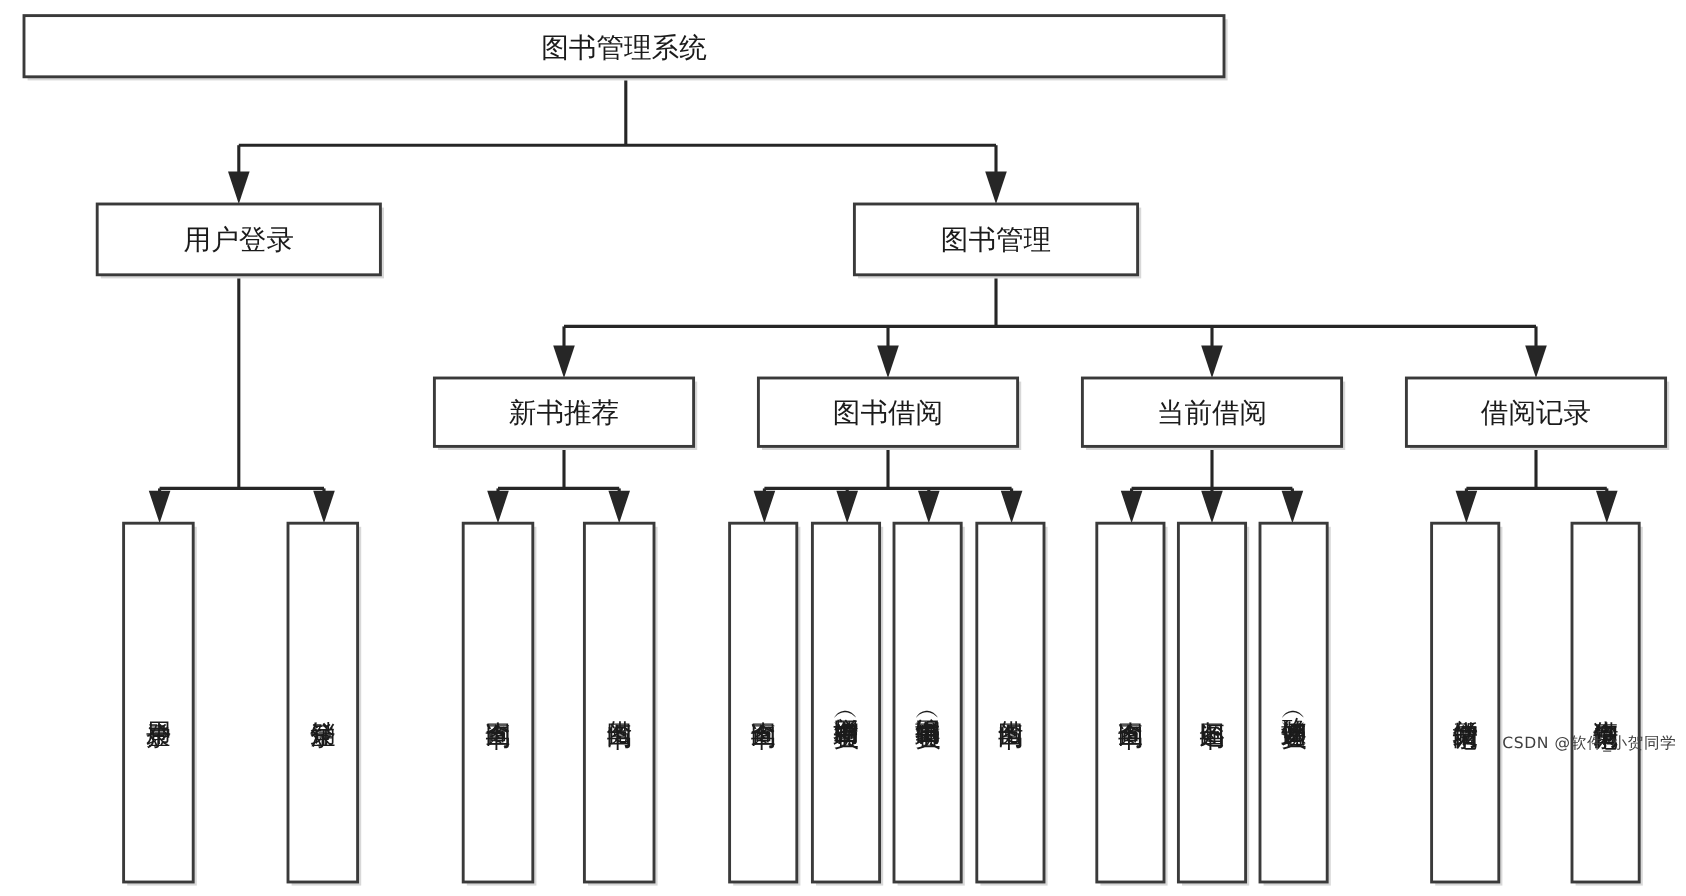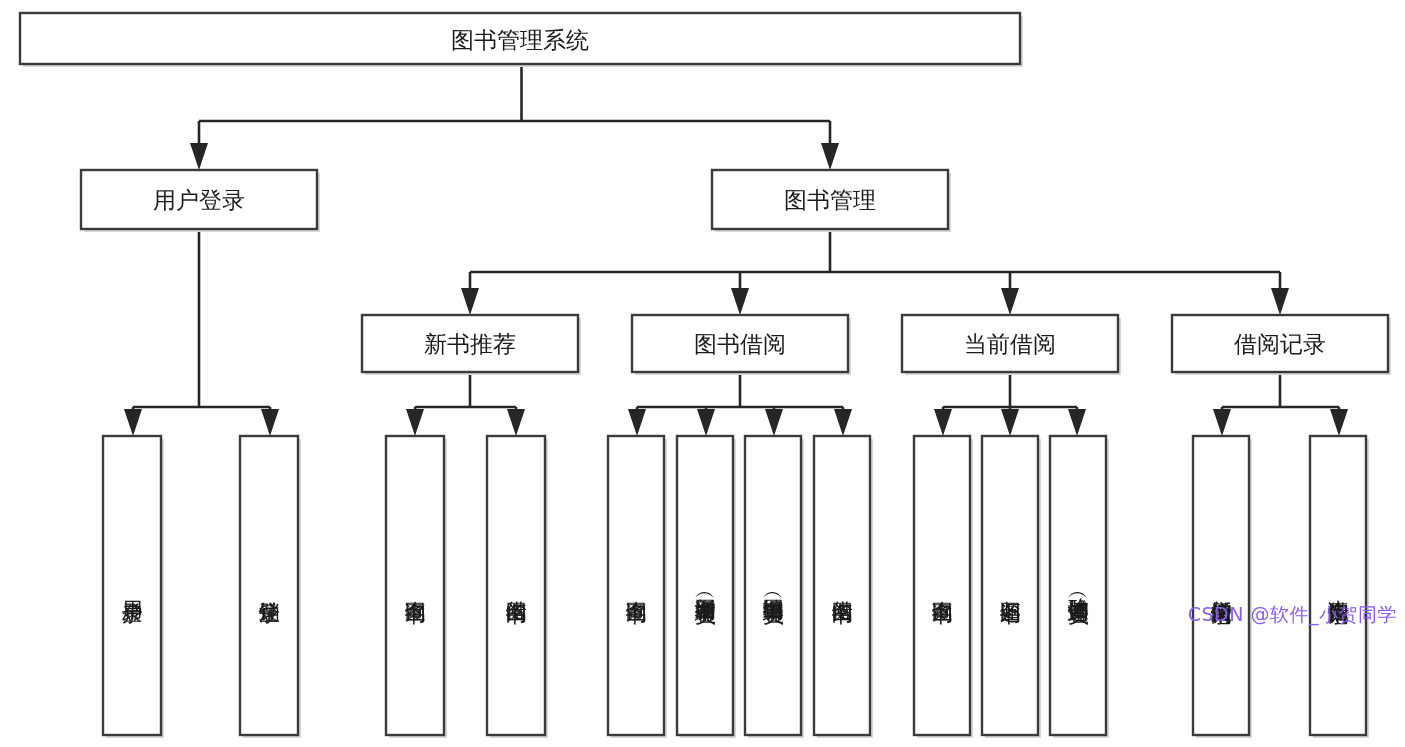--- a/index.html
+++ b/index.html
@@ -65,22 +65,22 @@
     text-orientation: upright;
     letter-spacing: 1px;
     pointer-events: none;
     box-sizing: border-box;
   }
   .watermark {
     position: absolute;
     right: 8px;
     bottom: 6px;
     font-family: "DejaVu Sans", "Liberation Sans", sans-serif;
-    font-size: 19px;
-    color: #8b5cf6;
+    font-size: 13px;
+    color: #404040;
     letter-spacing: 0.5px;
     white-space: nowrap;
   }
 </style>
 </head>
 <body>
 
 <div id="diagram-root">
 
   <svg class="diagram-svg" viewBox="0 0 1405 747">

